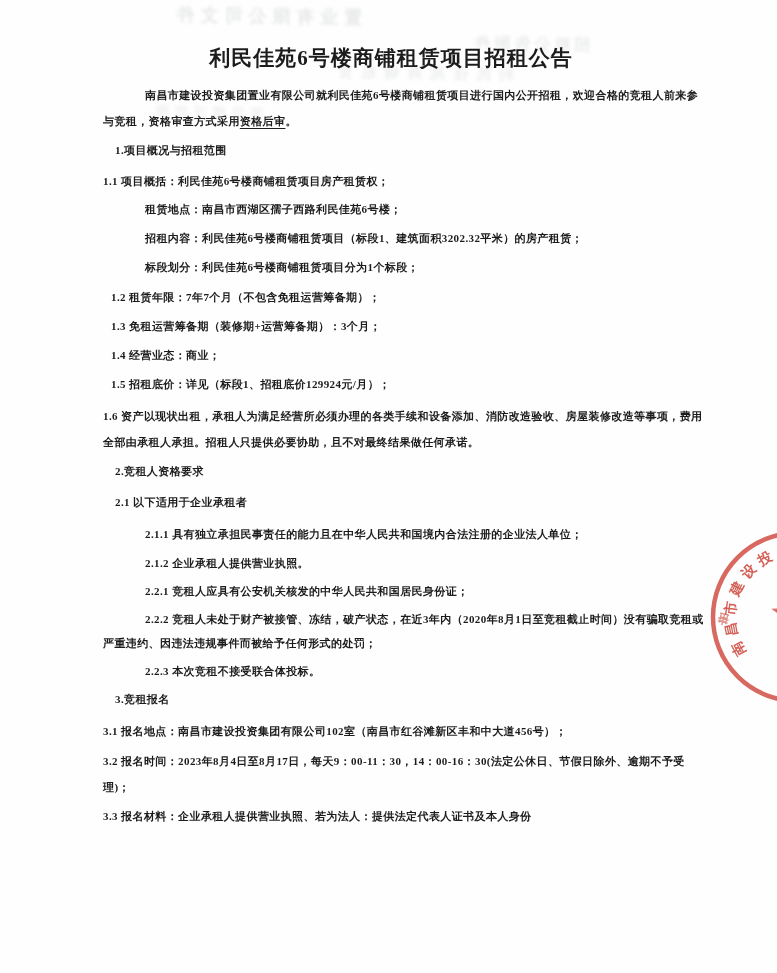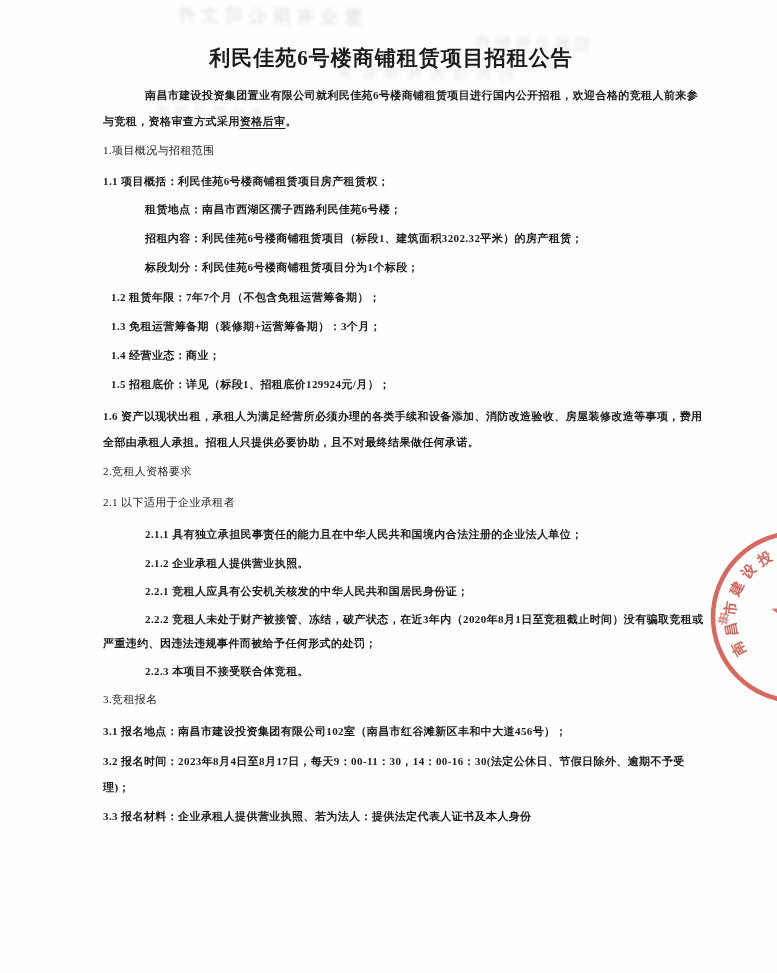--- a/index.html
+++ b/index.html
@@ -18,21 +18,21 @@
     font-size:21px;
     font-weight:700;
     text-align:center;
     margin:44px 0 10px;
     letter-spacing:1px;
     transform:translateX(-14px);
     line-height:28px;
   }
   .content{font-size:11px;line-height:24px;font-weight:600;letter-spacing:.4px;}
   .content p{margin:0 0 4px;}
-  .content p.h{font-weight:400;margin:3px 0 7px;}
+  .content p.h{font-weight:700;margin:3px 12px 7px;}
   .content p.t{margin:8px;line-height:21px;}
   .content p.wide{line-height:26px;margin-top:3px;}
   .content p.ind{text-indent:42px;}
   .u{text-decoration:underline;text-underline-offset:3px;}
   
   .ghost{
     position:absolute;
     color:#b7bbbe;
     filter:blur(1.8px);
     transform:scaleX(-1) rotate(-1deg);
@@ -72,21 +72,21 @@
       <p class="t"><span>1.3 免租运营筹备期（装修期+运营筹备期）：3个月；</span></p>
       <p class="t"><span>1.4 经营业态：商业；</span></p>
       <p class="t"><span>1.5 招租底价：详见（标段1、招租底价129924元/月）；</span></p>
       <p class="b wide"><span>1.6 资产以现状出租，承租人为满足经营所必须办理的各类手续和设备添加、消防改造验收、房屋装修改造等事项，费用全部由承租人承担。招租人只提供必要协助，且不对最终结果做任何承诺。</span></p>
       <p class="h"><span>2.竞租人资格要求</span></p>
       <p class="h"><span>2.1 以下适用于企业承租者</span></p>
       <p class="b ind wide"><span>2.1.1 具有独立承担民事责任的能力且在中华人民共和国境内合法注册的企业法人单位；</span></p>
       <p class="b ind"><span>2.1.2 企业承租人提供营业执照。</span></p>
       <p class="b ind"><span>2.2.1 竞租人应具有公安机关核发的中华人民共和国居民身份证；</span></p>
       <p class="b ind"><span>2.2.2 竞租人未处于财产被接管、冻结，破产状态，在近3年内（2020年8月1日至竞租截止时间）没有骗取竞租或严重违约、因违法违规事件而被给予任何形式的处罚；</span></p>
-      <p class="b ind"><span>2.2.3 本项目不接受联合体竞租。</span></p>
+      <p class="b ind"><span>2.2.3 本次竞租不接受联合体投标。</span></p>
       <p class="h"><span>3.竞租报名</span></p>
       <p class="b wide"><span>3.1 报名地点：南昌市建设投资集团有限公司102室（南昌市红谷滩新区丰和中大道456号）；</span></p>
       <p class="b wide"><span>3.2 报名时间：2023年8月4日至8月17日，每天9：00-11：30，14：00-16：30(法定公休日、节假日除外、逾期不予受理)；</span></p>
       <p class="b"><span>3.3 报名材料：企业承租人提供营业执照、若为法人：提供法定代表人证书及本人身份</span></p>
     </div>
 
   <svg class="seal" width="200" height="212" viewBox="0 0 200 212" aria-hidden="true">
     <g opacity="0.82">
       <circle cx="97" cy="104" r="84" fill="none" stroke="#c5281c" stroke-width="4.5" opacity="0.85"></circle>
       <path id="sealTextPath" fill="none" d="M 46.2 139.6 A 62 62 0 1 1 147.8 139.6"></path>

